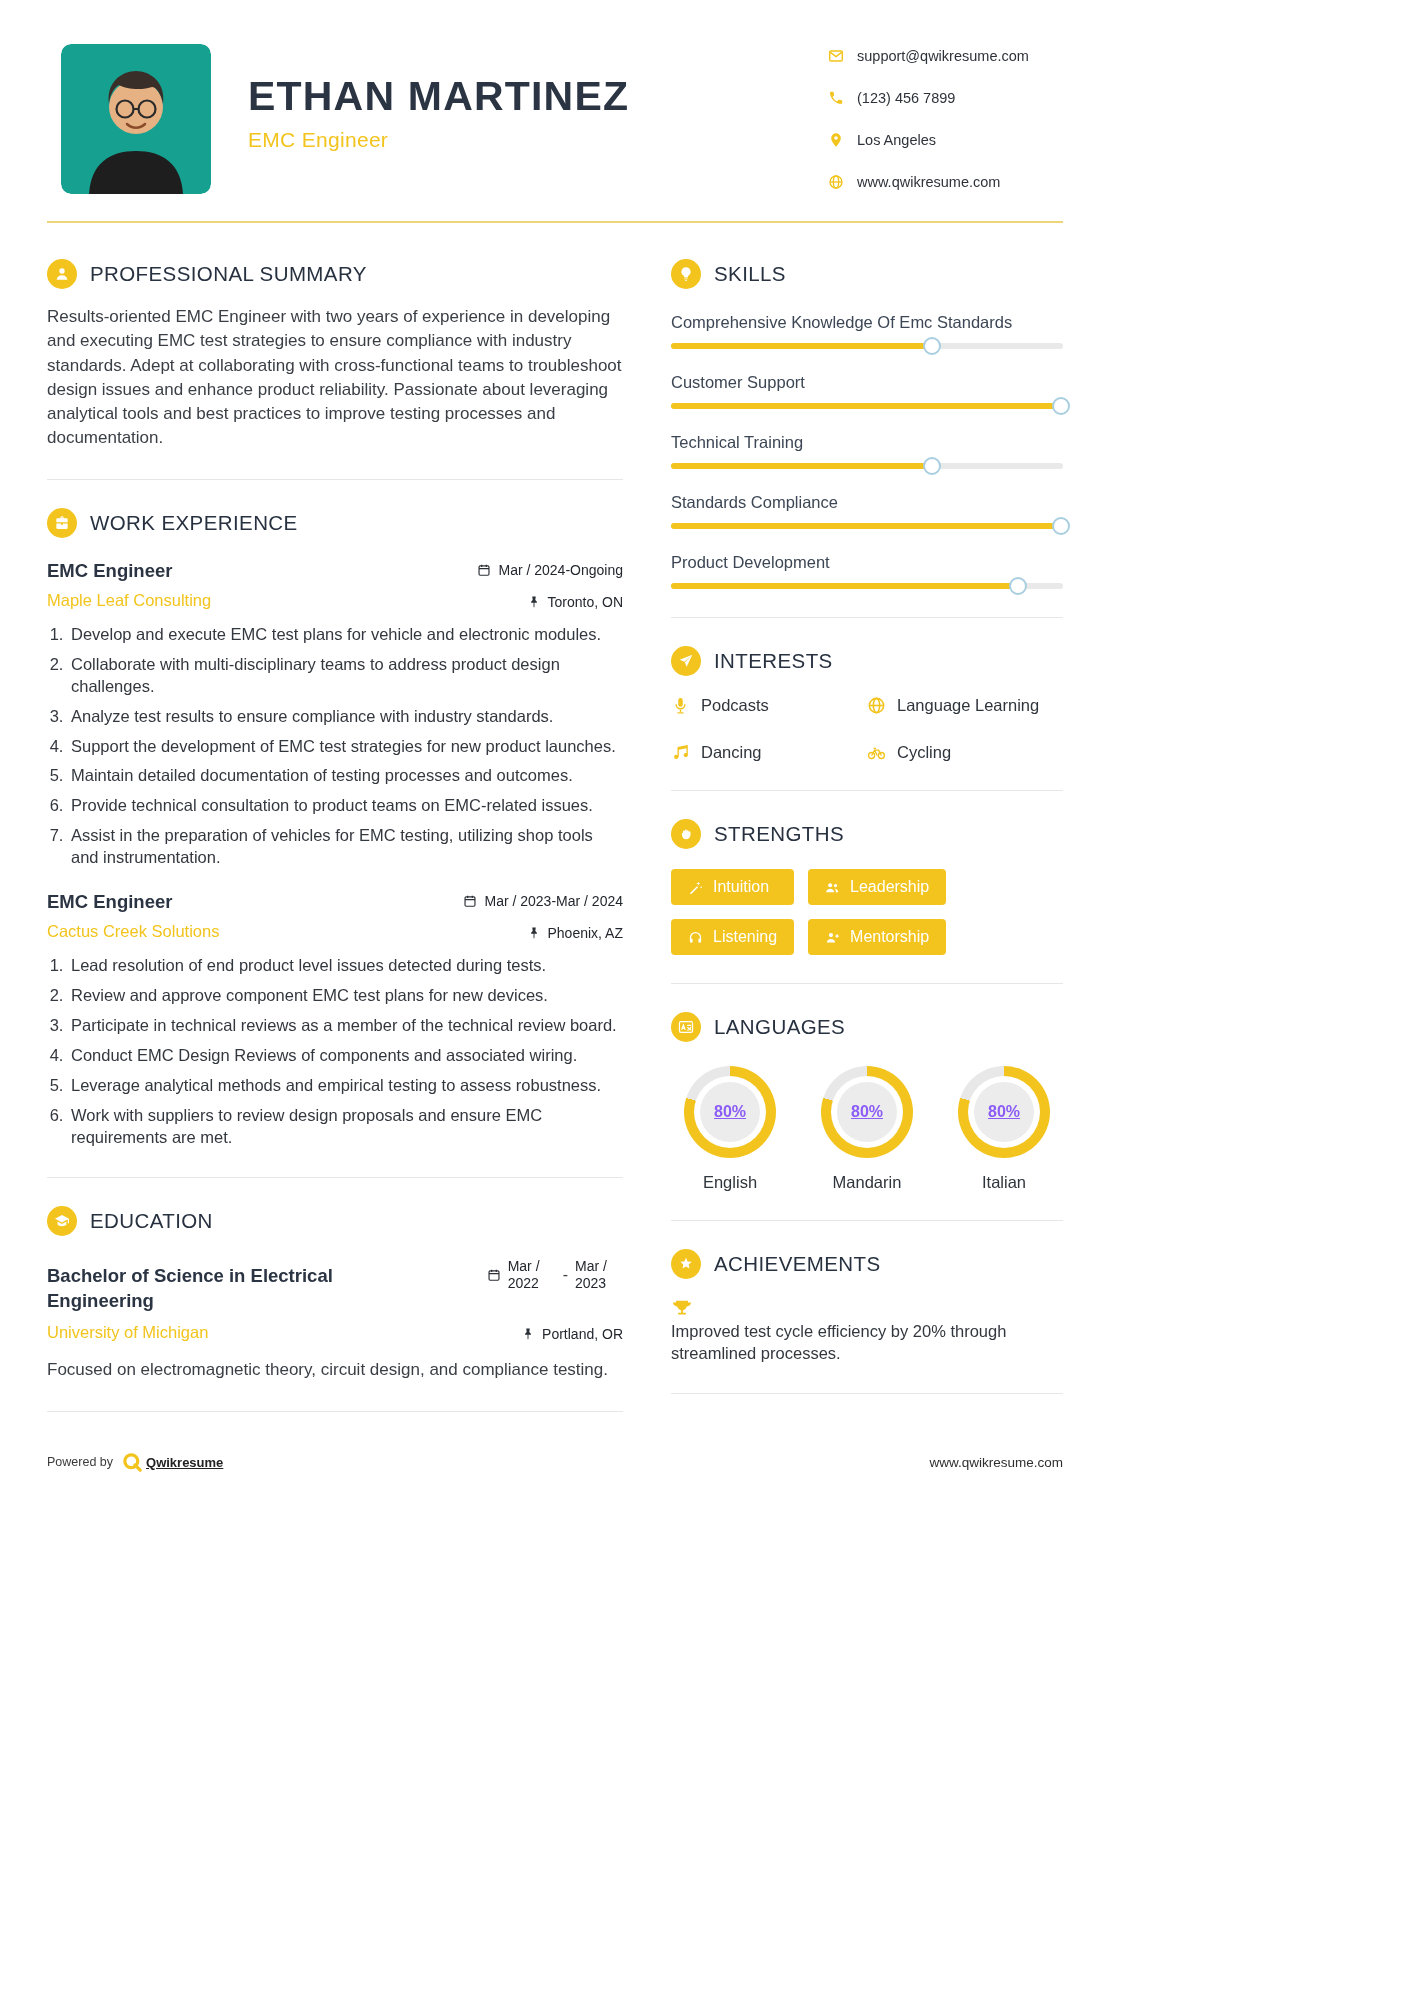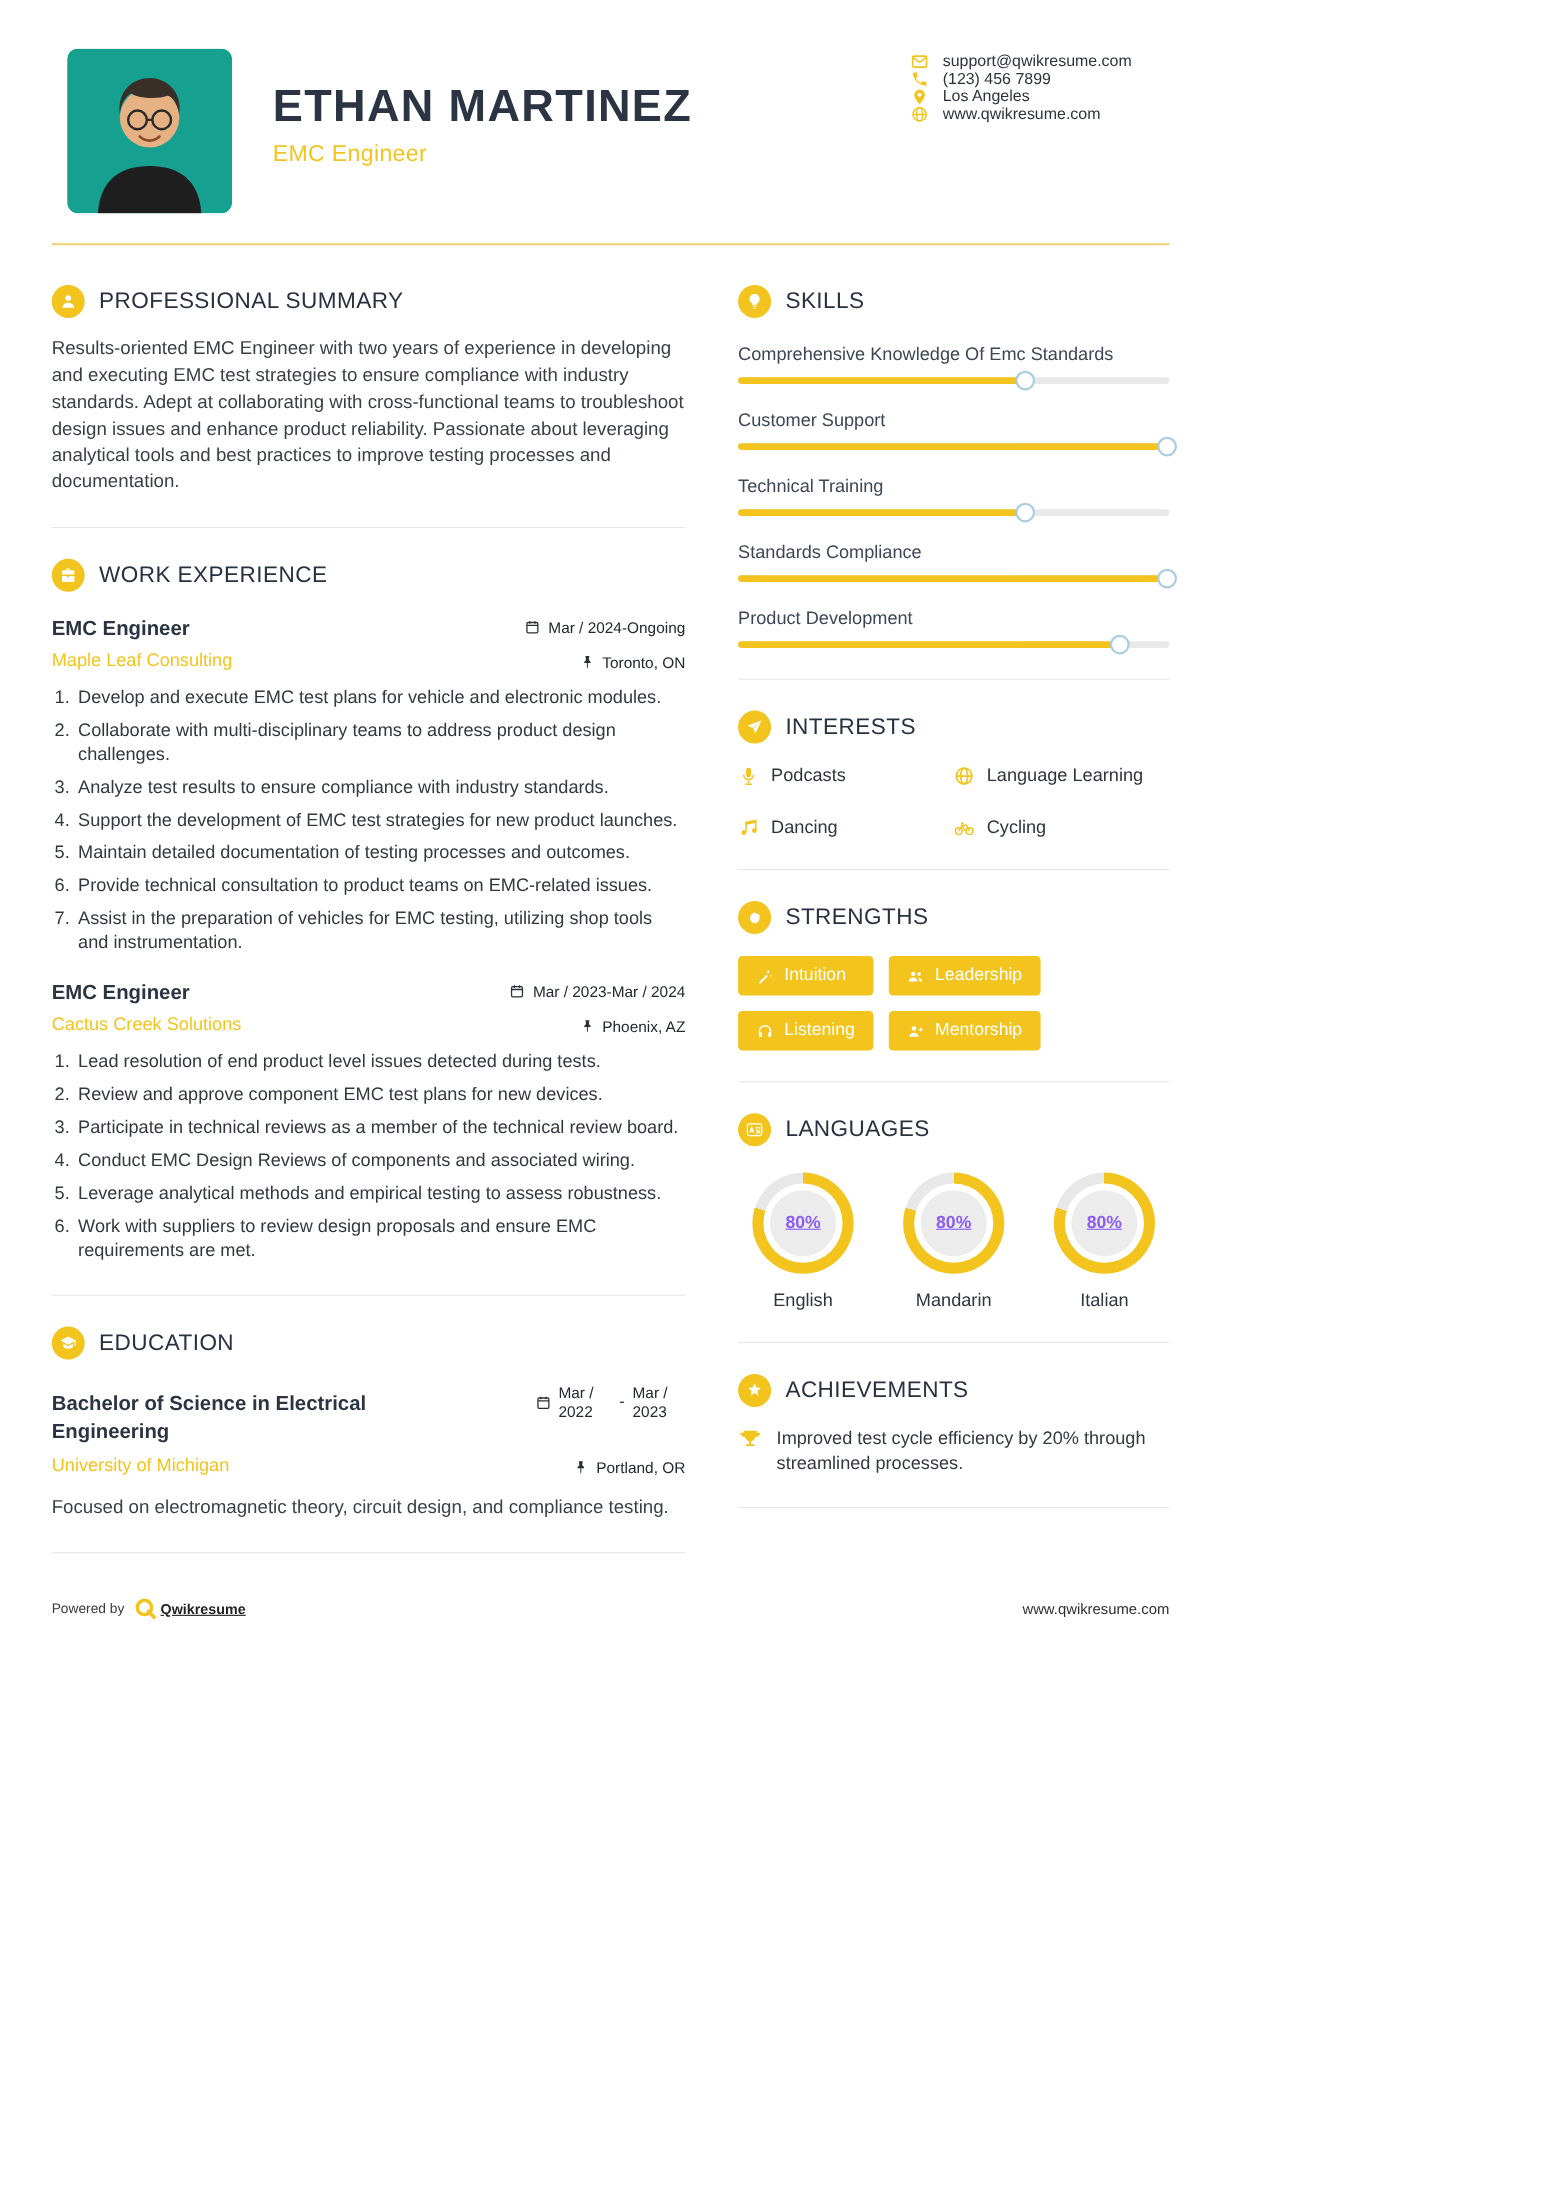--- a/index.html
+++ b/index.html
@@ -14,21 +14,21 @@
   .page{width:1407px;min-height:1990px;padding:44px 0 28px 47px;display:flex;flex-direction:column;background:#fff;}
   .content{width:1016px;}
 
   
   .header{display:flex;align-items:flex-start;width:1016px;}
   .photo{width:150px;height:150px;border-radius:10px;overflow:hidden;margin-left:14px;flex:none;}
   .photo svg{display:block;width:100%;height:100%;}
   .name-block{margin-left:37px;margin-top:30px;}
   .name{font-size:41px;font-weight:800;color:var(--dark);letter-spacing:1.2px;margin:0;line-height:1.1;}
   .job-title{color:var(--accent);font-size:21px;margin-top:9px;letter-spacing:.3px;font-weight:500;}
-  .contact{margin-left:auto;margin-top:4px;display:flex;flex-direction:column;gap:0;min-width:235px;}
+  .contact{margin-left:auto;margin-top:4px;display:flex;flex-direction:column;gap:26px;min-width:235px;}
   .contact-row{display:flex;align-items:center;gap:13px;font-size:14.5px;color:#2E333B;cursor:pointer;}
   .c-icon{width:16px;height:16px;color:var(--accent);flex:none;display:inline-flex;}
   .c-icon svg{width:100%;height:100%;}
 
   .top-divider{border:0;border-top:2px solid #EED57A;margin:27px 0 0;width:1016px;}
 
   
   .columns{display:flex;width:1016px;margin-top:8px;}
   .col-left{width:576px;flex:none;}
   .col-right{width:392px;flex:none;margin-left:48px;}
@@ -82,21 +82,21 @@
 
   
   .donut-row{display:flex;justify-content:space-between;margin-top:24px;padding:0 2px;}
   .lang{display:flex;flex-direction:column;align-items:center;width:114px;}
   .donut{width:92px;height:92px;border-radius:50%;position:relative;}
   .donut::before{content:"";position:absolute;inset:10px;background:#fff;border-radius:50%;}
   .donut-center{position:absolute;inset:16px;background:#ECECEC;border-radius:50%;display:flex;align-items:center;justify-content:center;font-size:16px;font-weight:700;color:#8b5cf6;text-decoration:underline;}
   .lang-label{margin-top:15px;font-size:16.5px;color:#2F353C;}
 
   
-  .ach-item{display:flex;gap:13px;margin-top:18px;align-items:flex-start;font-size:16.5px;line-height:1.36;color:#33383F;}
+  .ach-item{display:flex;margin-top:18px;align-items:flex-start;font-size:16.5px;line-height:1.36;color:#33383F;flex-direction:column;}
   .ach-icon{width:22px;height:22px;color:var(--accent);flex:none;margin-top:1px;display:inline-flex;}
   .ach-icon svg{width:100%;height:100%;}
 
   
   .footer{margin-top:auto;width:1016px;display:flex;align-items:center;padding-top:40px;font-size:12.5px;color:#3B3B3B;}
   .brand{display:flex;align-items:center;gap:3px;margin-left:9px;cursor:pointer;}
   .brand svg{width:21px;height:21px;}
   .brand-name{font-weight:700;text-decoration:underline;color:#222;font-size:13px;}
   .footer-site{margin-left:auto;font-size:13.5px;color:#2F2F2F;font-weight:500;}
 </style>

